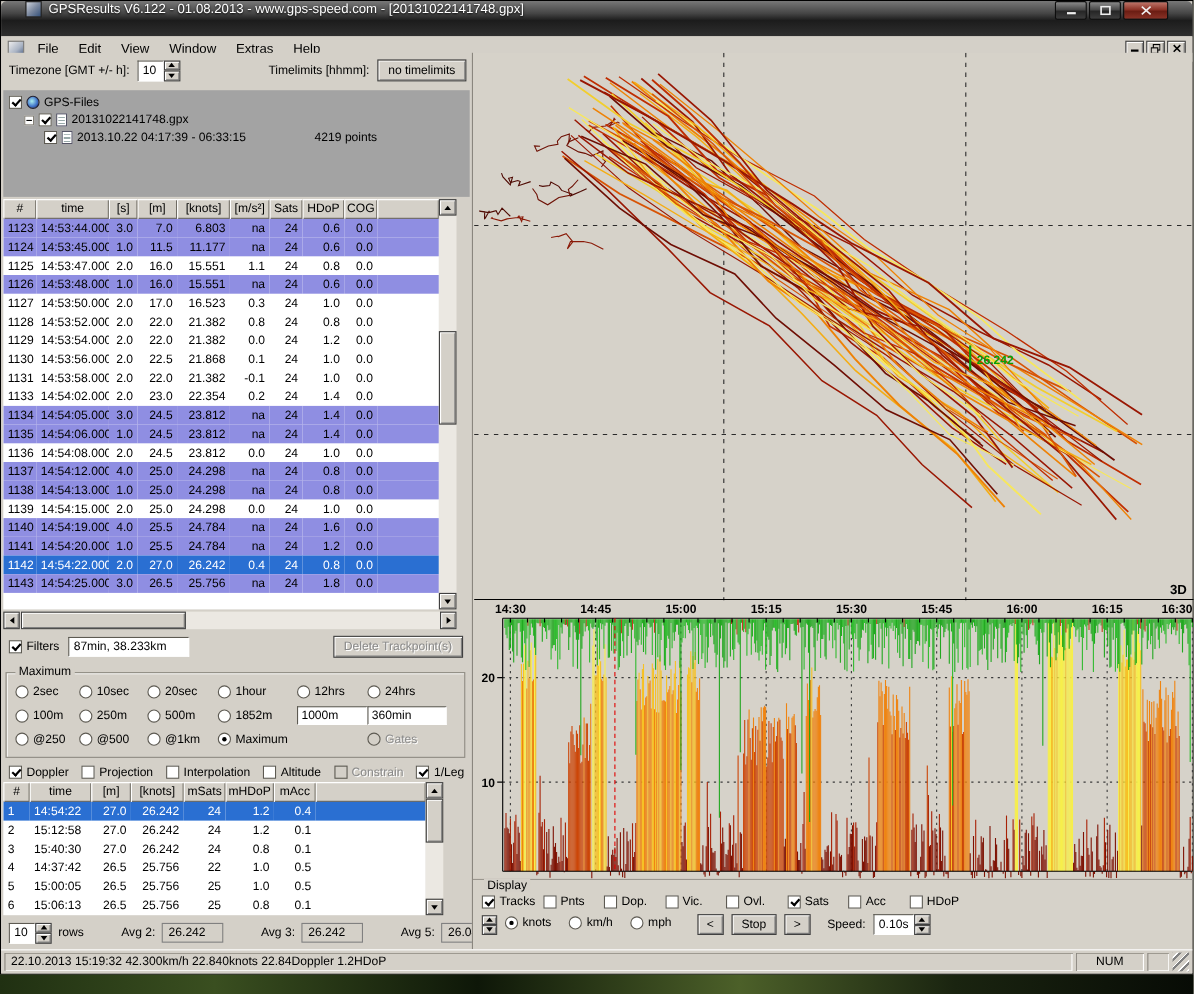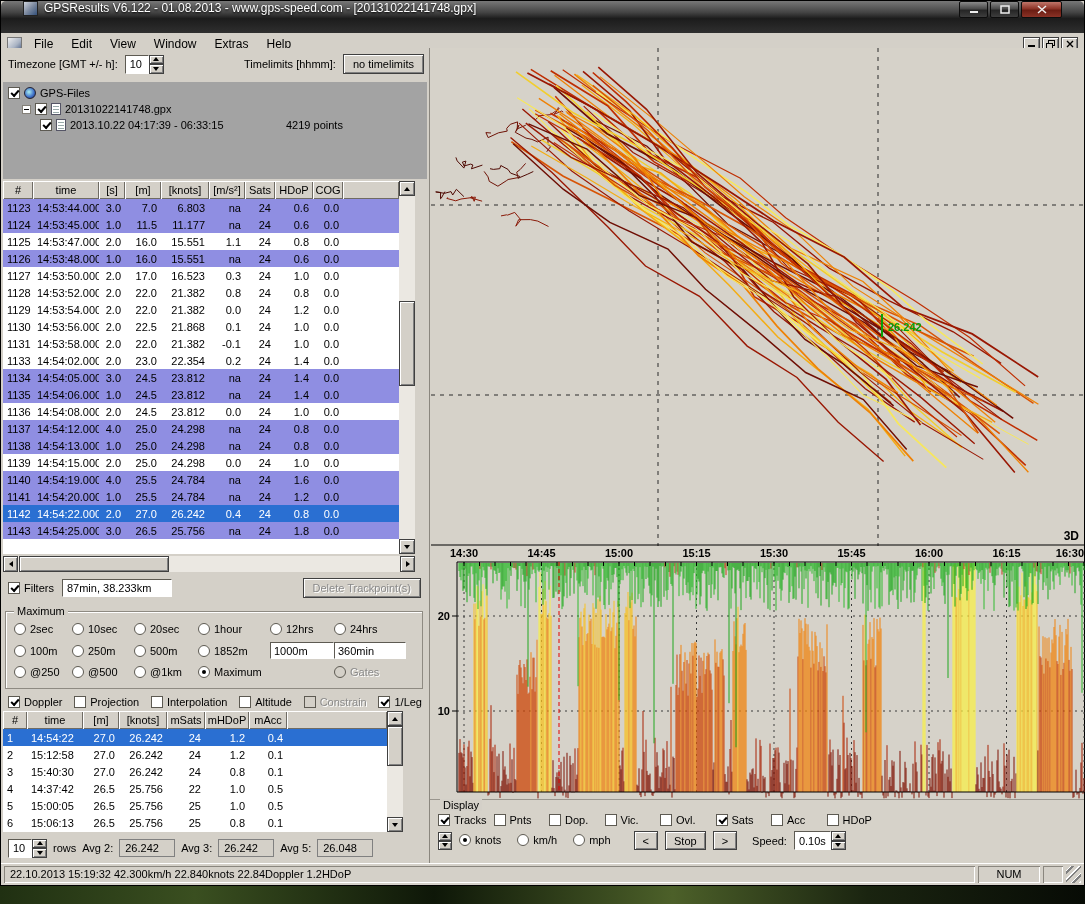--- a/index.html
+++ b/index.html
@@ -79,21 +79,21 @@
   .sthumb{position:absolute;background:#d4d0c8;border:1px solid #404040;box-shadow:inset 1px 1px 0 #fff,inset -1px -1px 0 #808080}
   .filters-row{position:absolute;top:530px;left:7px;right:8px;height:20px;display:flex;align-items:center;gap:8px}
   .filters-row .btn{margin-left:auto}
   .groupbox{position:absolute;border:1px solid #8e8a82;box-shadow:inset 1px 1px 0 #fff}
   .glabel{position:absolute;top:-7px;left:8px;background:#d4d0c8;padding:0 3px}
   .results-group{top:563px;left:4px;width:418px;height:78px}
   .rgrid{display:grid;grid-template-columns:58px 62px 64px 72px 64px 72px;row-gap:7px;padding:11px 2px 4px 8px;align-items:center}
   .opts-row{position:absolute;top:648px;left:7px;width:414px;display:flex;justify-content:space-between}
   .summary-row{position:absolute;top:790px;left:7px;right:5px;height:20px;display:flex;align-items:center;gap:6px}
   .avg-box{border:1px solid #808080;height:18px;min-width:56px;display:inline-flex;align-items:center;padding:0 5px;background:#d4d0c8}
-  .avg-lbl{margin-left:0}
+  .avg-lbl{margin-left:28px}
   
   #map-svg{position:absolute;top:0;left:1px}
   #graph-svg{position:absolute;top:498px;left:1px}
   svg text{font-family:"Liberation Sans","DejaVu Sans",sans-serif}
   .display-panel{position:absolute;top:751px;left:0;right:0;bottom:0;border-top:1px solid #9a968e;padding:1px 8px}
   .disp-row{display:flex;margin-top:13px}
   .disp-row .opt{width:55.5px}
   .play-row{display:flex;align-items:center;margin-top:5px;gap:7px}
   .play-row .unit{margin-right:16px}
   .glabel2{position:absolute;top:-1px;left:10px;background:#d4d0c8;padding:0 3px}

